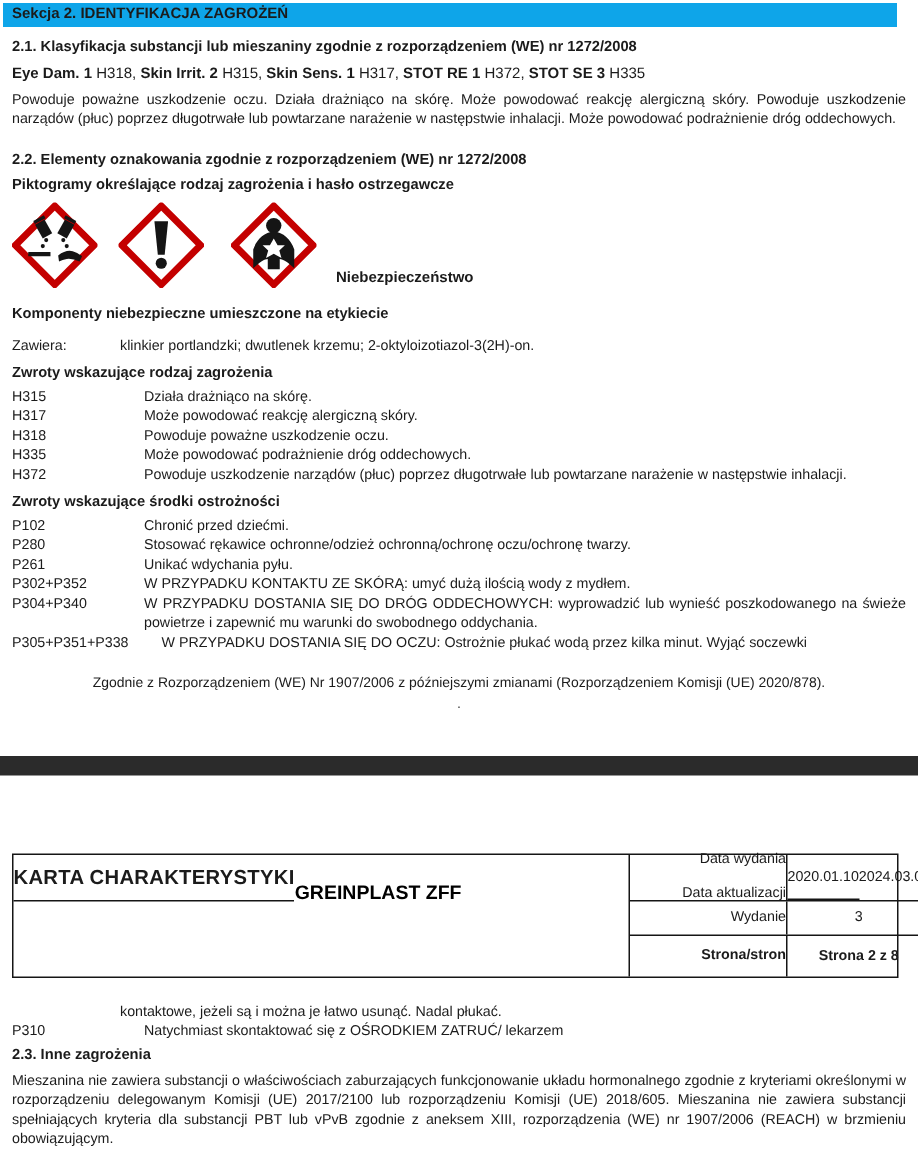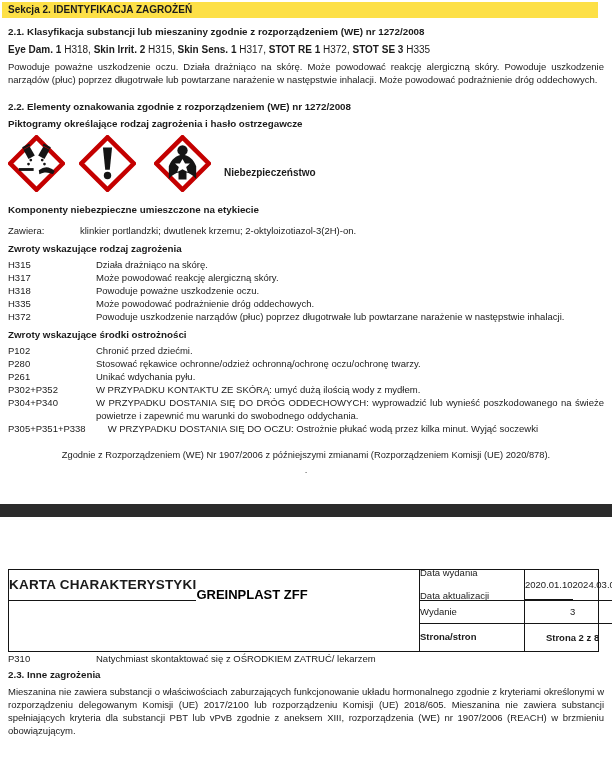--- a/index.html
+++ b/index.html
@@ -2,36 +2,36 @@
 <html lang="pl"><head>
 <meta charset="utf-8">
 <style>
   html,body{margin:0;padding:0;}
   body{
     width:612px;height:776px;background:#ffffff;color:#1b1b1b;
     font-family:"Liberation Sans",sans-serif;font-size:9.5px;line-height:13px;
     overflow:hidden;
   }
   .yellowbar{
-    background:#fde047;margin:2px 14px 0 2px;padding:2px 4px 2px 6px;
+    background:#0ea5e9;margin:2px 14px 0 2px;padding:2px 4px 2px 6px;
     font-weight:700;font-size:10px;line-height:12px;
   }
   .content{padding:0 8px;}
   .bold{font-weight:700;}
   .heading{font-weight:700;font-size:9.8px;line-height:12px;}
   .heading21{margin-top:8px;}
   .classline{margin-top:6px;font-size:10px;line-height:12px;}
   .para{margin-top:5px;text-align:justify;line-height:12.8px;}
   .heading22{margin-top:14px;}
   .picto-heading{margin-top:5px;}
   .picto-row{margin-top:5px;display:flex;align-items:flex-end;}
   .picto{width:57px;height:57px;display:block;}
   .picto.g2{margin-left:14px;}
   .picto.g3{margin-left:18px;}
-  .signal{font-weight:700;font-size:10px;margin-left:13px;margin-bottom:13px;}
+  .signal{font-weight:700;font-size:10px;margin-left:13px;margin-bottom:0px;}
   .comp-heading{margin-top:12px;}
   .kv{display:flex;margin-top:8px;}
   .kv .lbl{width:72px;flex:none;}
   .list-heading{margin-top:6px;}
   .list{margin-top:3px;}
   .hrow{display:flex;gap:16px;}
   .hrow .code{width:72px;flex:none;}
   .hrow .txt{flex:1;text-align:justify;}
   .hrow.wide .code{width:auto;padding-right:6px;}
   .note{margin-top:14px;text-align:center;font-size:9.3px;}
@@ -41,21 +41,21 @@
   .ht-left{width:410px;flex:none;border-right:1.5px solid #151515;display:flex;flex-direction:row;}
   .ht-title{height:30px;border-bottom:1.5px solid #151515;display:flex;align-items:center;justify-content:center;
     font-weight:700;font-size:13.5px;letter-spacing:.2px;}
   .ht-product{height:49px;display:flex;align-items:center;justify-content:center;
     font-weight:700;font-size:13px;}
   .ht-right{flex:1;display:flex;flex-direction:column;}
   .ht-r1{height:30px;display:flex;border-bottom:1.5px solid #151515;}
   .ht-r2{height:22px;display:flex;border-bottom:1.5px solid #151515;}
   .ht-r3{height:27px;display:flex;font-weight:bold;}
   .ht-lblcol{width:104px;flex:none;border-right:1.5px solid #151515;display:flex;flex-direction:column;
-    align-items:flex-start;justify-content:center;text-align:center;line-height:12px;gap:11px;}
+    align-items:flex-end;justify-content:center;text-align:center;line-height:12px;gap:11px;}
   .ht-valcol{flex:1;display:flex;flex-direction:row;text-align:center;}
   .ht-valcol .v1{flex:1;display:flex;align-items:center;justify-content:center;border-bottom:1px solid #151515;}
   .ht-valcol .v2{flex:1;display:flex;align-items:center;justify-content:center;}
   .ht-cell{flex:1;display:flex;align-items:center;justify-content:center;}
   .cont-line{margin-top:16px;display:flex;}
   .cont-line .spacer{width:72px;flex:none;}
   .s23-heading{margin-top:4px;}
   .s23-para{margin-top:4px;text-align:justify;line-height:13px;}
 </style>
 </head>
@@ -205,20 +205,24 @@
         <div class="ht-lblcol">Wydanie</div>
         <div class="ht-cell">3</div>
       </div>
       <div class="ht-r3">
         <div class="ht-lblcol">Strona/stron</div>
         <div class="ht-cell">Strona 2 z 8</div>
       </div>
     </div>
   </div>
 
+  <div class="cont-line">
+    <div class="spacer"></div>
+    <div>kontaktowe, jeżeli są i można je łatwo usunąć. Nadal płukać.</div>
+  </div>
 
   <div class="hrow">
     <div class="code">P310</div>
     <div class="txt">Natychmiast skontaktować się z OŚRODKIEM ZATRUĆ/ lekarzem</div>
   </div>
 
   <div class="heading s23-heading">2.3. Inne zagrożenia</div>
 
   <div class="s23-para">Mieszanina nie zawiera substancji o właściwościach zaburzających funkcjonowanie układu hormonalnego zgodnie z kryteriami określonymi w rozporządzeniu delegowanym Komisji (UE) 2017/2100 lub rozporządzeniu Komisji (UE) 2018/605. Mieszanina nie zawiera substancji spełniających kryteria dla substancji PBT lub vPvB zgodnie z aneksem XIII, rozporządzenia (WE) nr 1907/2006 (REACH) w brzmieniu obowiązującym.</div>
 

